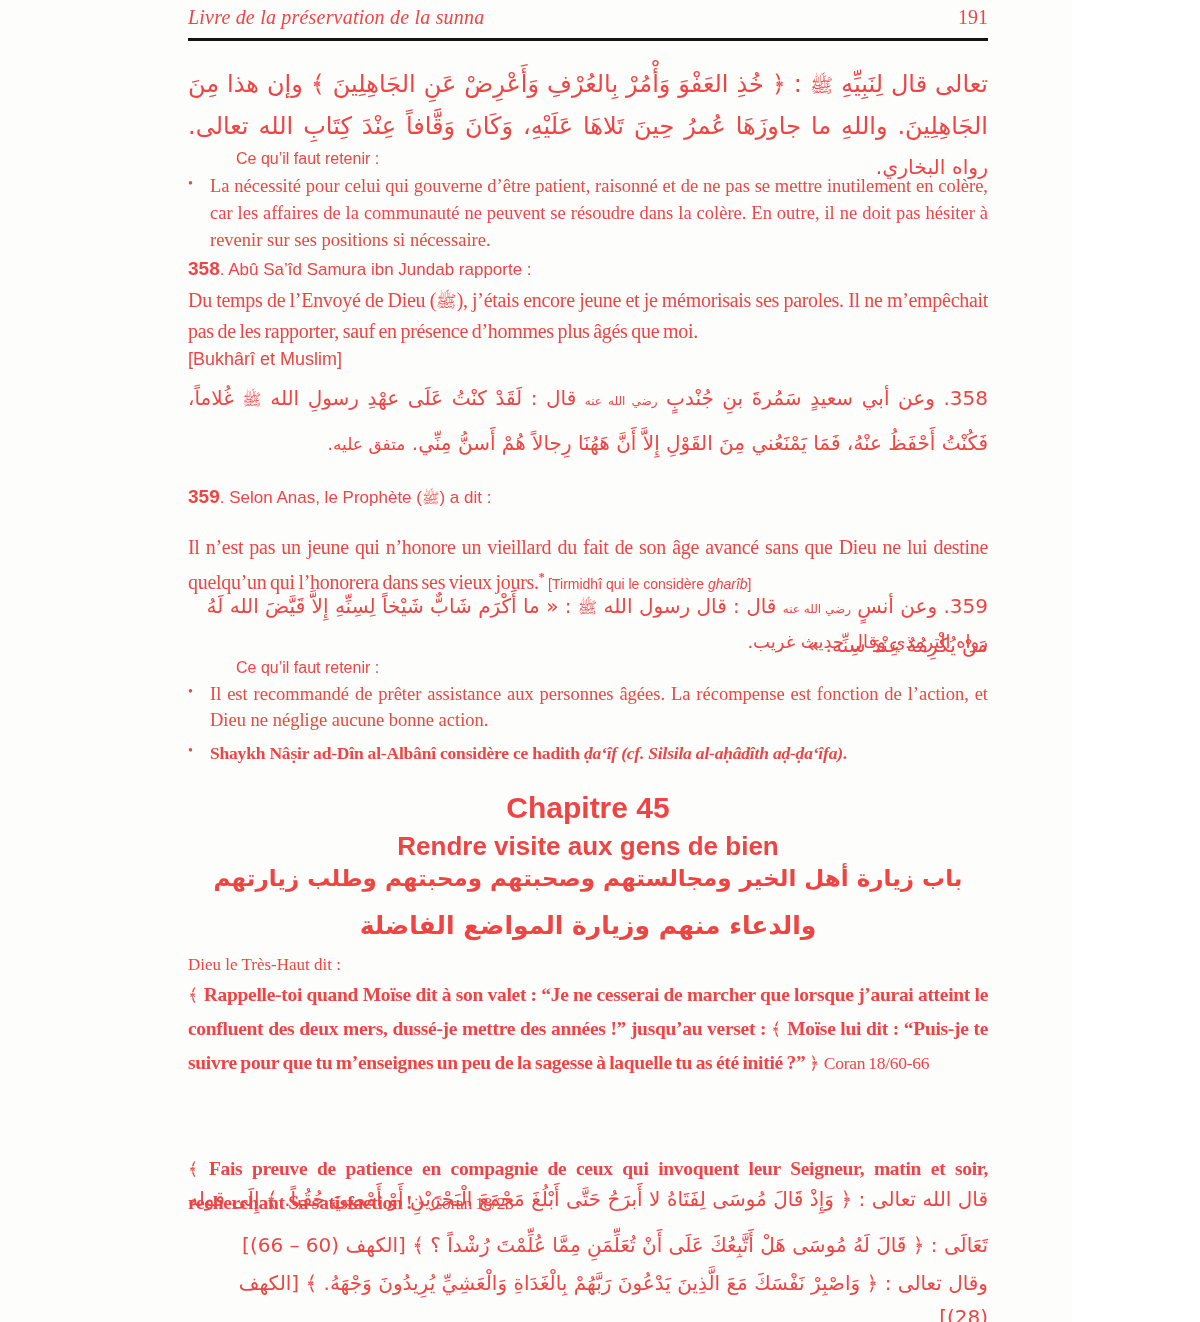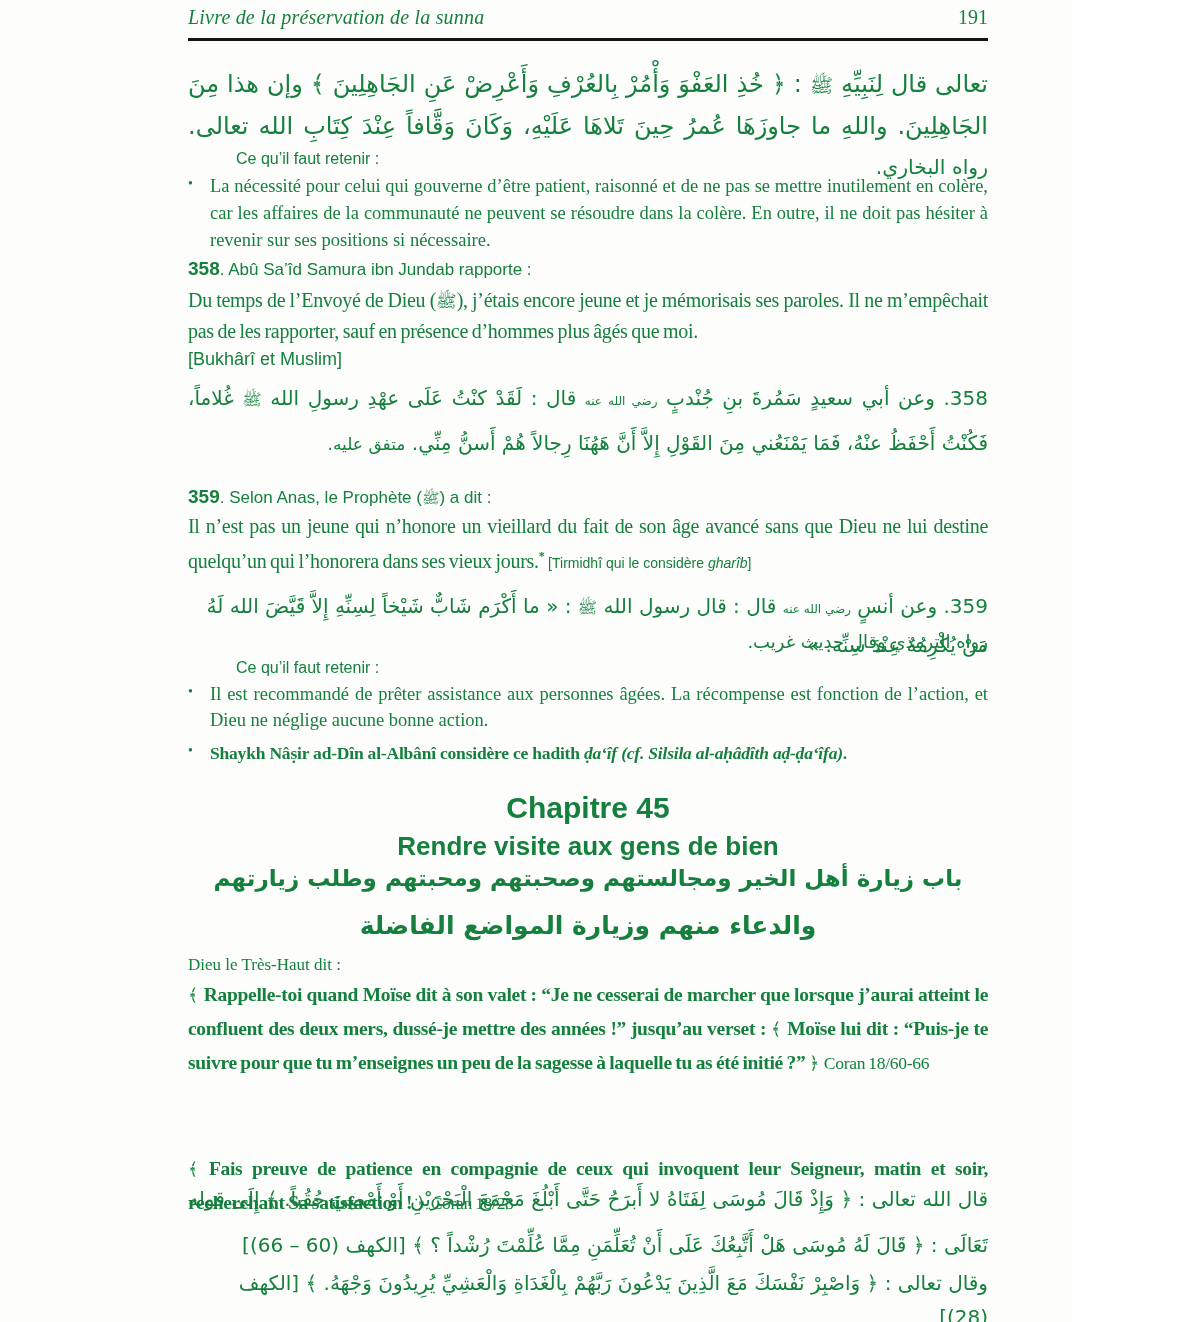--- a/index.html
+++ b/index.html
@@ -1,20 +1,20 @@
 <!DOCTYPE html>
 <html lang="fr"><head>
 <meta charset="utf-8">
 <style>
   html,body{margin:0;padding:0;background:#ffffff;}
   .page{
     position:relative;
     width:1072px;height:1322px;
     background:#fdfdfc;
-    color:#15803d;
+    color:#ef4444;
     overflow:hidden;
     font-family:"Liberation Serif","DejaVu Serif",serif;
   }
   .blk{position:absolute;left:188px;width:800px;}
 
   
   .b-hdr{top:6px;display:flex;justify-content:space-between;align-items:flex-end;
          border-bottom:3px solid #141414;padding-bottom:9px;}
   .hdr-title{font-style:italic;font-size:20px;letter-spacing:.2px;}
   .hdr-num{font-size:20px;}
@@ -40,21 +40,21 @@
   .b-blt2 .bullet-text{line-height:26px;}
 
   
   .h-head{font-family:"Liberation Sans","DejaVu Sans",sans-serif;font-size:17px;}
   .h-num{font-weight:bold;font-size:19px;margin-top:32px;}
   .b-h358{top:258px;} .b-h359{top:486px;}
 
   
   .fr-body{font-size:20px;line-height:30px;text-align:justify;
            letter-spacing:-0.3px;word-spacing:-1px;}
-  .b-fr358{top:285px;} .b-fr359{top:511px;}
+  .b-fr358{top:285px;} .b-fr359{top:532px;}
   .b-src358{top:349px;font-family:"Liberation Sans","DejaVu Sans",sans-serif;font-size:18px;}
 
   
   .b-chap{top:791px;text-align:center;}
   .chap-kicker{font-family:"Liberation Sans","DejaVu Sans",sans-serif;font-weight:bold;font-size:30px;line-height:34px;}
   .chap-title{font-family:"Liberation Sans","DejaVu Sans",sans-serif;font-weight:bold;font-size:26px;line-height:30px;margin-top:6px;}
   .chap-ar1{direction:rtl;font-family:"DejaVu Sans",sans-serif;font-weight:bold;font-size:23px;line-height:34px;}
   .chap-ar2{direction:rtl;font-family:"DejaVu Sans",sans-serif;font-weight:bold;font-size:25px;line-height:30px;margin-top:16px;}
 
   .b-dieu{top:955px;font-size:17px;}

